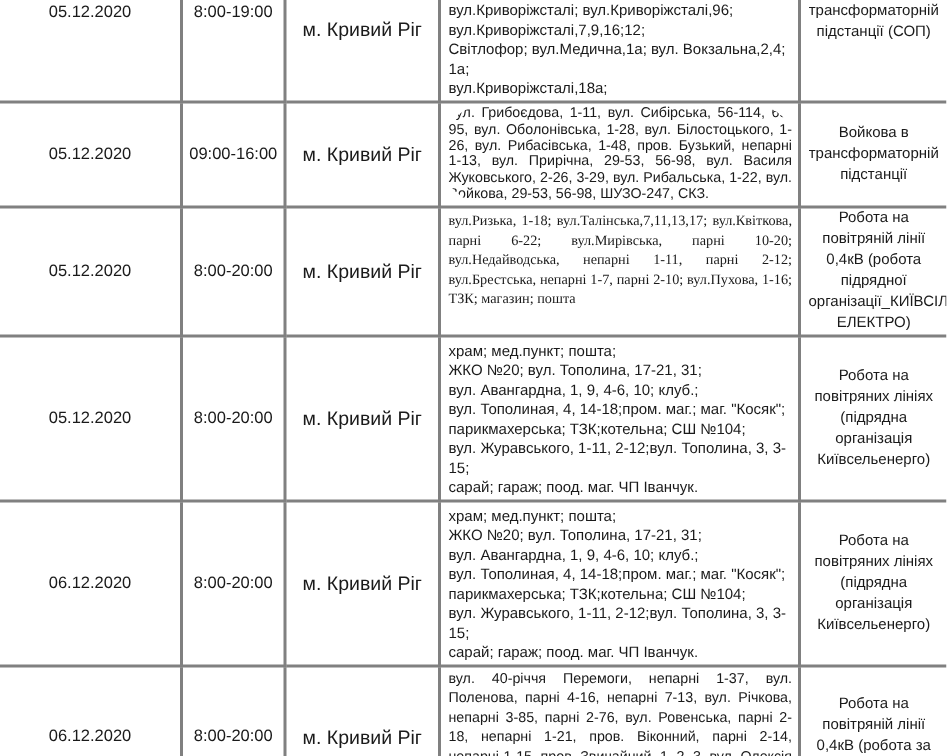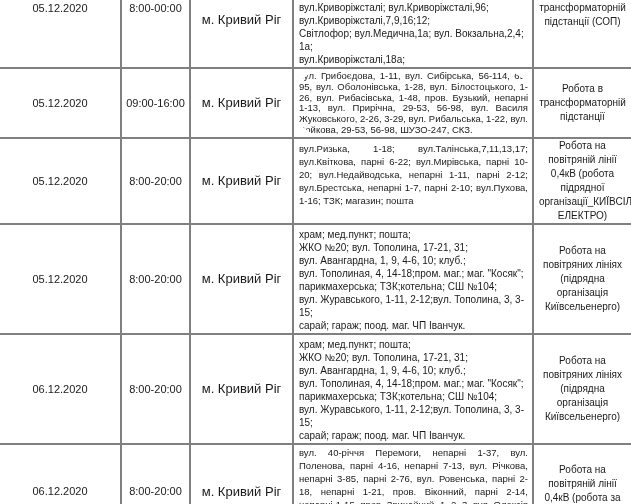--- a/index.html
+++ b/index.html
@@ -62,51 +62,51 @@
     padding: 0 5px;
   }
 
   
   tr.r1 td { vertical-align: top; }
   tr.r1 .c-date, tr.r1 .c-time { padding-top: 2px; }
   tr.r1 .c-city { padding-top: 12px; }
   tr.r1 .c-reason { padding-top: 1px; }
 
   tr.r2 .c-addr { line-height: 10.8px; padding-top: 2px; border-radius: 31px; }
-  tr.r3 .c-addr { padding-top: 3px; }
+  tr.r3 .c-addr { padding-top: 3px; font-family: Liberation Serif, serif; }
   tr.r4 .c-addr, tr.r5 .c-addr { padding-top: 3px; }
 </style>
 </head>
 <body>
 
 <table class="schedule">
   <colgroup>
     <col style="width:121px">
       <col style="width:69px">
       <col style="width:103px">
       <col style="width:240px">
       <col style="width:98px">
   </colgroup>
   <tbody>
     <tr class="r1">
       <td class="c-date">05.12.2020</td>
-      <td class="c-time">8:00-00:00</td>
+      <td class="c-time">8:00-19:00</td>
       <td class="c-city">м. Кривий Ріг</td>
       <td class="c-addr">вул.Криворіжсталі; вул.Криворіжсталі,96;
 вул.Криворіжсталі,7,9,16;12;
 Світлофор; вул.Медична,1а; вул. Вокзальна,2,4; 1а;
 вул.Криворіжсталі,18а;</td>
       <td class="c-reason">трансформаторній підстанції (СОП)</td>
     </tr>
     <tr class="r2">
       <td class="c-date">05.12.2020</td>
       <td class="c-time">09:00-16:00</td>
       <td class="c-city">м. Кривий Ріг</td>
       <td class="c-addr addr-para dense">вул. Грибоєдова, 1-11, вул. Сибірська, 56-114, 69-95, вул. Оболонівська, 1-28, вул. Білостоцького, 1-26, вул. Рибасівська, 1-48, пров. Бузький, непарні 1-13, вул. Прирічна, 29-53, 56-98, вул. Василя Жуковського, 2-26, 3-29, вул. Рибальська, 1-22, вул. Войкова, 29-53, 56-98, ШУЗО-247, СКЗ.</td>
-      <td class="c-reason">Робота в трансформаторній підстанції</td>
+      <td class="c-reason">Войкова в трансформаторній підстанції</td>
     </tr>
     <tr class="r3">
       <td class="c-date">05.12.2020</td>
       <td class="c-time">8:00-20:00</td>
       <td class="c-city">м. Кривий Ріг</td>
       <td class="c-addr addr-para">вул.Ризька, 1-18; вул.Талінська,7,11,13,17; вул.Квіткова, парні 6-22; вул.Мирівська, парні 10-20; вул.Недайводська, непарні 1-11, парні 2-12; вул.Брестська, непарні 1-7, парні 2-10; вул.Пухова, 1-16; ТЗК; магазин; пошта</td>
       <td class="c-reason">Робота на повітряній лінії 0,4кВ (робота підрядної організації_КИЇВСІЛЬ ЕЛЕКТРО)</td>
     </tr>
     <tr class="r4">
       <td class="c-date">05.12.2020</td>

